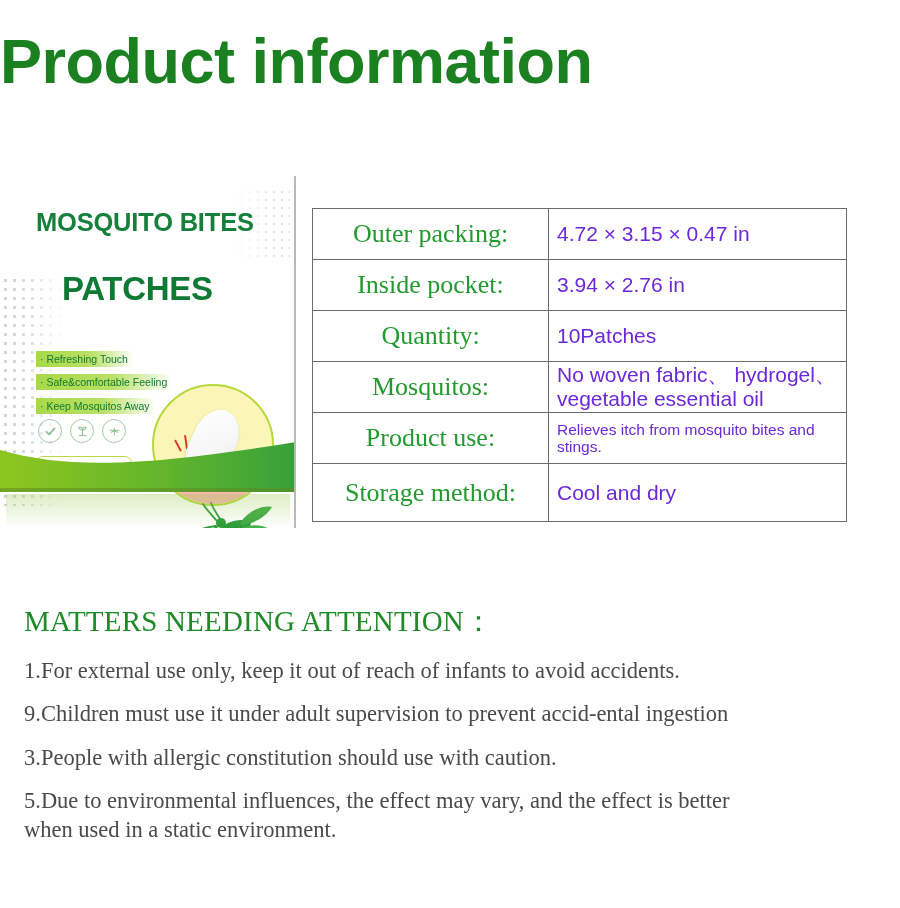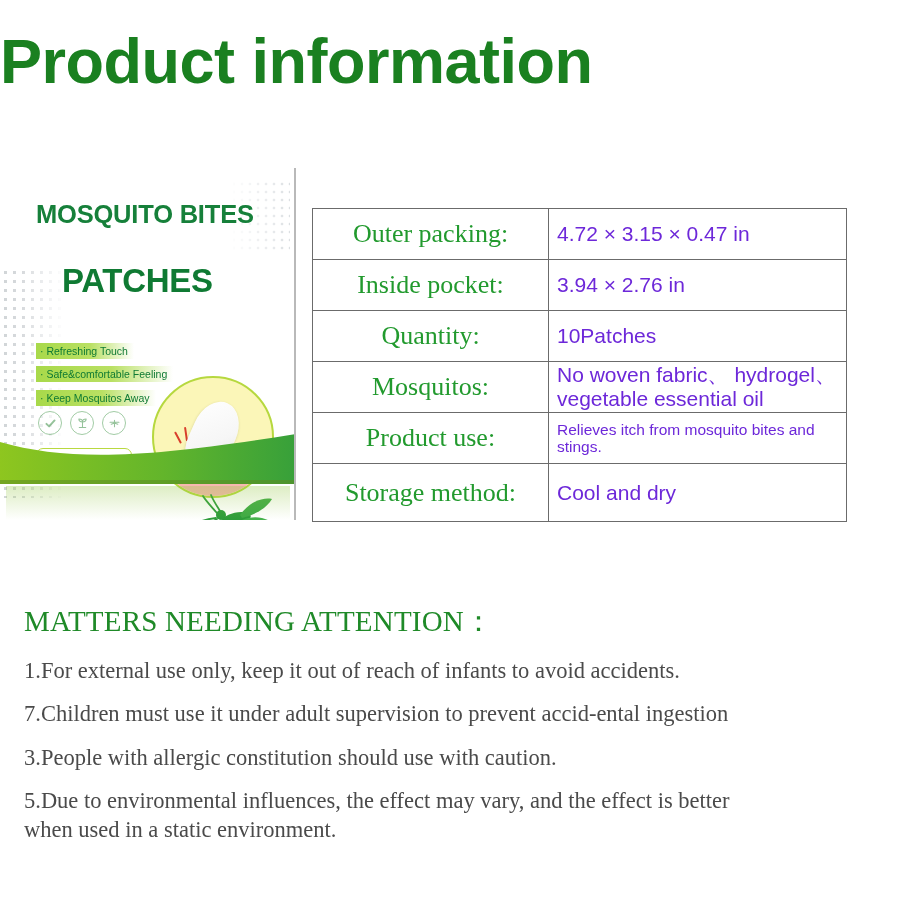--- a/index.html
+++ b/index.html
@@ -28,21 +28,21 @@
     font-weight: 600;
     letter-spacing: -0.5px;
     color: #1a8020;
     line-height: 1.05;
   }
 
   
   .product-box {
     position: absolute;
     left: 0px;
-    top: 168px;
+    top: 176px;
     width: 296px;
     height: 352px;
     background: #ffffff;
     overflow: hidden;
   }
   .box-border-right {
     position: absolute;
     right: 0;
     top: 0;
     width: 2px;
@@ -424,19 +424,19 @@
       <tr>
         <td class="k tall">Storage method:</td>
         <td class="v tall">Cool and dry</td>
       </tr>
     </tbody>
   </table>
 
   <div class="attention">
     <div class="attention-title">MATTERS NEEDING ATTENTION：</div>
     <div class="note">1.For external use only, keep it out of reach of infants to avoid accidents.</div>
-    <div class="note">7.Children must use it under adult supervision to prevent accid-ental ingestion</div>
+    <div class="note">9.Children must use it under adult supervision to prevent accid-ental ingestion</div>
     <div class="note">3.People with allergic constitution should use with caution.</div>
     <div class="note">5.Due to environmental influences, the effect may vary, and the effect is better
  when used in a static environment.</div>
   </div>
 
 </div>
 
 </body></html>

